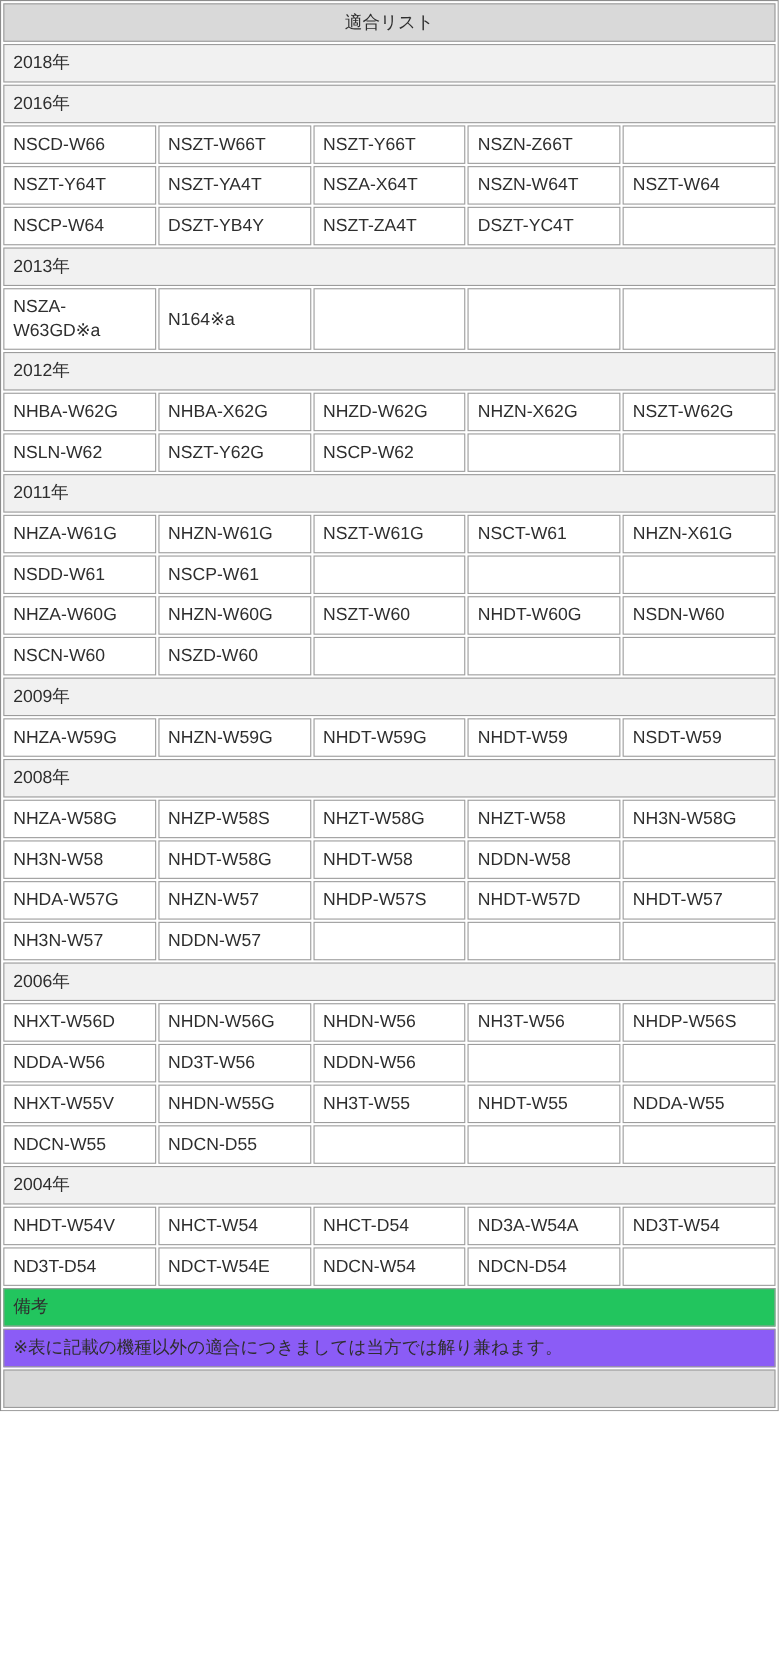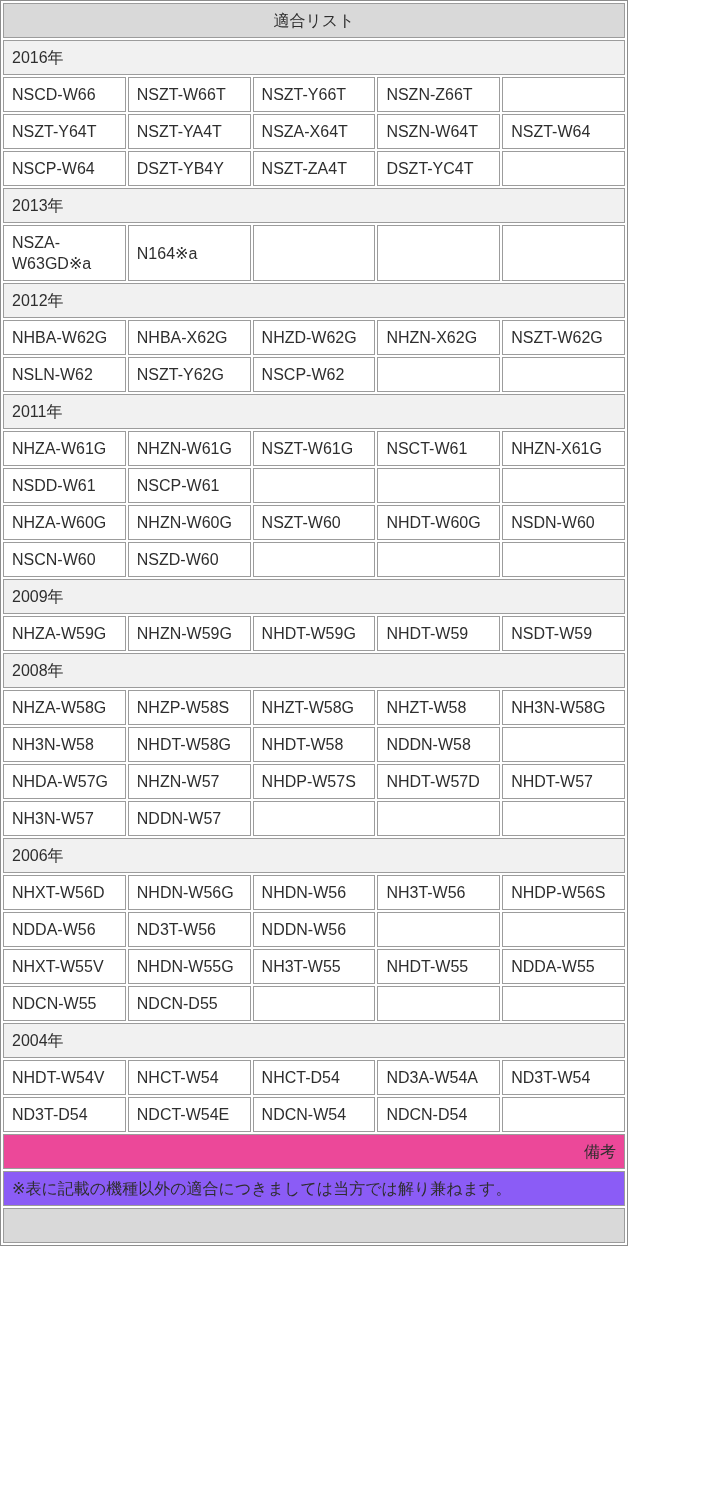--- a/index.html
+++ b/index.html
@@ -1,21 +1,21 @@
 <!DOCTYPE html>
 <html lang="ja"><head>
 <meta charset="utf-8">
 <style>
   html, body {
     margin: 0;
     padding: 0;
     background: #ffffff;
   }
   .compat-table {
-    width: 628px;
+    width: 708px;
     table-layout: fixed;
     border-collapse: separate;
     border-spacing: 2px;
     border: 1px solid #8d8d8d;
     background: #ffffff;
     font-family: "Liberation Sans", "DejaVu Sans", sans-serif;
     font-size: 16px;
     color: #2e2e2e;
   }
   .compat-table td {
@@ -31,22 +31,21 @@
     text-align: center;
   }
   tr.row-year td {
     background: #f1f1f1;
     text-align: left;
   }
   tr.row-data td {
     background: #ffffff;
   }
   tr.row-remarks td {
-    background: #ec4899;
-    text-align: right;
+    background: #22c55e;
   }
   tr.row-note td {
     background: #8b5cf6;
   }
   tr.row-empty td {
     background: #d9d9d9;
   }
 </style>
 </head>
 <body>
@@ -59,20 +58,23 @@
       <col style="width:20%">
       <col style="width:20%">
   </colgroup>
   <tbody>
     <tr class="row-title">
       <td colspan="5">適合リスト</td>
     </tr>
   </tbody>
   <tbody id="sections-body">
       <tr class="row-year">
+        <td colspan="5">2018年</td>
+      </tr>
+      <tr class="row-year">
         <td colspan="5">2016年</td>
       </tr>
       <tr class="row-data">
         <td>NSCD-W66</td>
         <td>NSZT-W66T</td>
         <td>NSZT-Y66T</td>
         <td>NSZN-Z66T</td>
         <td></td>
       </tr>
       <tr class="row-data">

